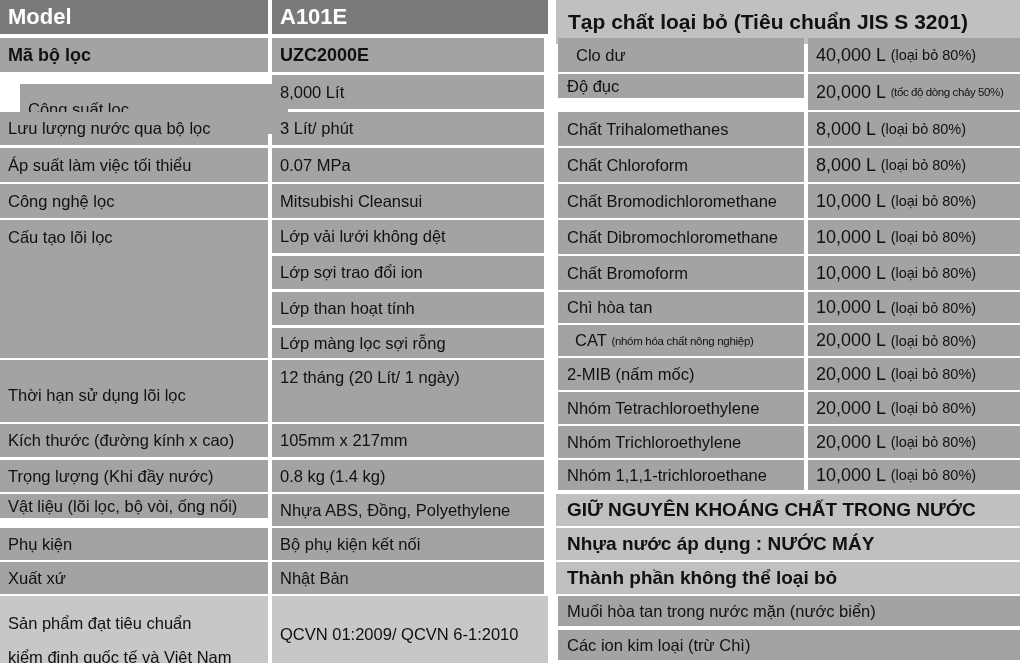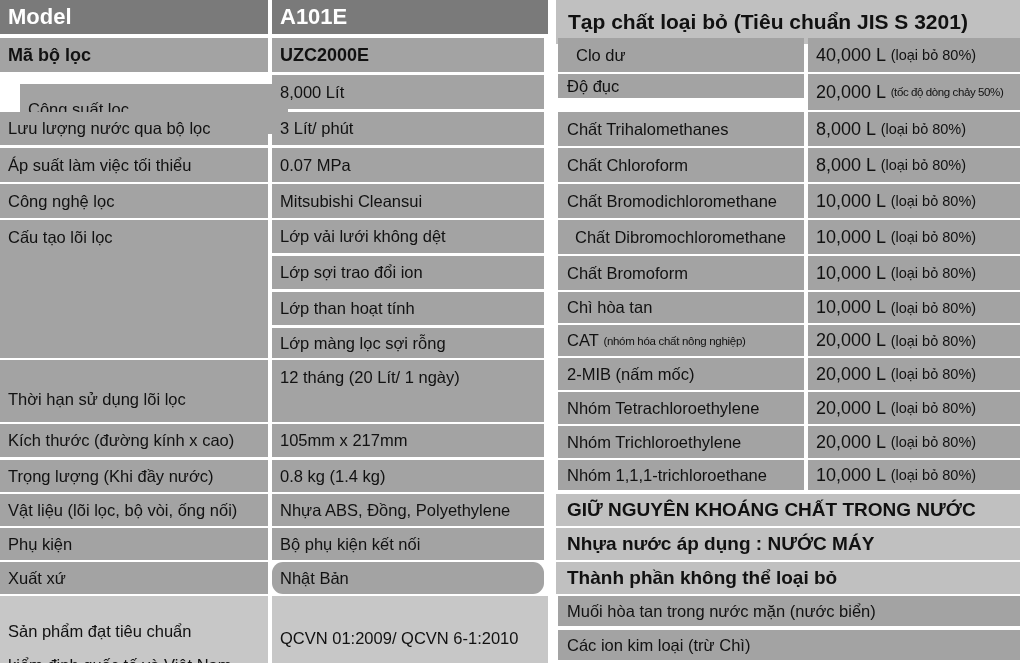--- a/index.html
+++ b/index.html
@@ -13,21 +13,21 @@
     align-items: center;
     padding-left: 8px;
     font-size: 16.5px;
     white-space: nowrap;
     overflow: hidden;
   }
   .cell.dark { background: #7a7a7a; color: #ffffff; font-weight: bold; font-size: 22px; }
   .cell.mid  { background: #c7c7c7; }
   .cell.bold { font-weight: bold; font-size: 18px; }
   .cell.top  { align-items: flex-start; padding-top: 8px; }
-  .cell.twoline { flex-direction: column; align-items: flex-start; justify-content: space-around; padding-top: 18px; padding-bottom: 2px; }
+  .cell.twoline { flex-direction: column; align-items: flex-start; justify-content: space-around; padding-top: 10px; padding-bottom: 2px; }
   .cell .line { display: block; line-height: 34px; }
   .big { font-size: 18px; }
   .small { font-size: 12px; }
   .rh { position: absolute; background: #c0c0c0; display: flex; align-items: center; padding-left: 12px; font-weight: bold; font-size: 20px; white-space: nowrap; overflow: hidden; }
   .rh.h1 { font-size: 21px; }
 </style>
 </head>
 <body>
 
 <div>
@@ -103,38 +103,38 @@
       <span>105mm x 217mm</span>
     </div>
 
   <div class="cell" style="left:0;top:460px;width:268px;height:32px;">
       <span>Trọng lượng (Khi đầy nước)</span>
     </div>
   <div class="cell" style="left:272px;top:460px;width:272px;height:32px;">
       <span>0.8 kg (1.4 kg)</span>
     </div>
 
-  <div class="cell" style="left:0;top:494px;width:268px;height:32px;">
+  <div class="cell" style="left:0;top:494px;width:268px;height:24px;">
       <span>Vật liệu (lõi lọc, bộ vòi, ống nối)</span>
     </div>
   <div class="cell" style="left:272px;top:494px;width:272px;height:32px;">
       <span>Nhựa ABS, Đồng, Polyethylene</span>
     </div>
 
   <div class="cell" style="left:0;top:528px;width:268px;height:32px;">
       <span>Phụ kiện</span>
     </div>
   <div class="cell" style="left:272px;top:528px;width:272px;height:32px;">
       <span>Bộ phụ kiện kết nối</span>
     </div>
 
   <div class="cell" style="left:0;top:562px;width:268px;height:32px;text-align:right;">
       <span>Xuất xứ</span>
     </div>
-  <div class="cell" style="left:272px;top:562px;width:272px;height:32px;border-radius:11px;">
+  <div class="cell" style="left:272px;top:562px;width:272px;height:32px;">
       <span>Nhật Bản</span>
     </div>
 
   <div class="cell mid twoline" style="left:0;top:596px;width:268px;height:67px;">
     <span class="line">Sản phẩm đạt tiêu chuẩn</span>
     <span class="line">kiểm định quốc tế và Việt Nam</span>
   </div>
   <div class="cell mid twoline" style="left:272px;top:596px;width:276px;height:67px;">
     <span class="line">QCVN 01:2009/ QCVN 6-1:2010</span>
   </div>
@@ -163,36 +163,36 @@
   <div class="cell" style="left:558px;top:148px;width:246px;height:34px;padding-left:9px;">
       <span>Chất Chloroform</span>
     </div>
   <div class="cell" style="left:808px;top:148px;width:212px;height:34px;"><span class="big">8,000 L</span>&nbsp;<span style="font-size:14.5px;">(loại bỏ 80%)</span></div>
 
   <div class="cell" style="left:558px;top:184px;width:246px;height:34px;padding-left:9px;">
       <span>Chất Bromodichloromethane</span>
     </div>
   <div class="cell" style="left:808px;top:184px;width:212px;height:34px;"><span class="big">10,000 L</span>&nbsp;<span style="font-size:14.5px;">(loại bỏ 80%)</span></div>
 
-  <div class="cell" style="left:558px;top:220px;width:246px;height:34px;padding-left:17px;">
+  <div class="cell" style="left:558px;top:220px;width:246px;height:34px;padding-left:9px;">
       <span>Chất Dibromochloromethane</span>
     </div>
   <div class="cell" style="left:808px;top:220px;width:212px;height:34px;"><span class="big">10,000 L</span>&nbsp;<span style="font-size:14.5px;">(loại bỏ 80%)</span></div>
 
   <div class="cell" style="left:558px;top:256px;width:246px;height:34px;padding-left:9px;">
       <span>Chất Bromoform</span>
     </div>
   <div class="cell" style="left:808px;top:256px;width:212px;height:34px;"><span class="big">10,000 L</span>&nbsp;<span style="font-size:14.5px;">(loại bỏ 80%)</span></div>
 
   <div class="cell" style="left:558px;top:292px;width:246px;height:31px;padding-left:9px;">
       <span>Chì hòa tan</span>
     </div>
   <div class="cell" style="left:808px;top:292px;width:212px;height:31px;"><span class="big">10,000 L</span>&nbsp;<span style="font-size:14.5px;">(loại bỏ 80%)</span></div>
 
-  <div class="cell" style="left:558px;top:325px;width:246px;height:31px;padding-left:9px;text-align:right;"><span>CAT</span>&nbsp;<span class="small" style="font-size:11.5px;letter-spacing:-0.3px;">(nhóm hóa chất nông nghiệp)</span></div>
+  <div class="cell" style="left:558px;top:325px;width:246px;height:31px;padding-left:17px;text-align:right;"><span>CAT</span>&nbsp;<span class="small" style="font-size:11.5px;letter-spacing:-0.3px;">(nhóm hóa chất nông nghiệp)</span></div>
   <div class="cell" style="left:808px;top:325px;width:212px;height:31px;"><span class="big">20,000 L</span>&nbsp;<span style="font-size:14.5px;">(loại bỏ 80%)</span></div>
 
   <div class="cell" style="left:558px;top:358px;width:246px;height:32px;padding-left:9px;">
       <span>2-MIB (nấm mốc)</span>
     </div>
   <div class="cell" style="left:808px;top:358px;width:212px;height:32px;"><span class="big">20,000 L</span>&nbsp;<span style="font-size:14.5px;">(loại bỏ 80%)</span></div>
 
   <div class="cell" style="left:558px;top:392px;width:246px;height:32px;padding-left:9px;">
       <span>Nhóm Tetrachloroethylene</span>
     </div>

